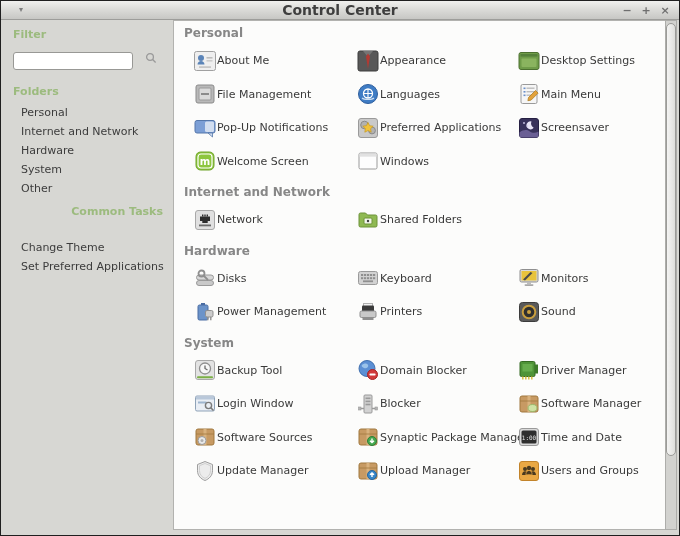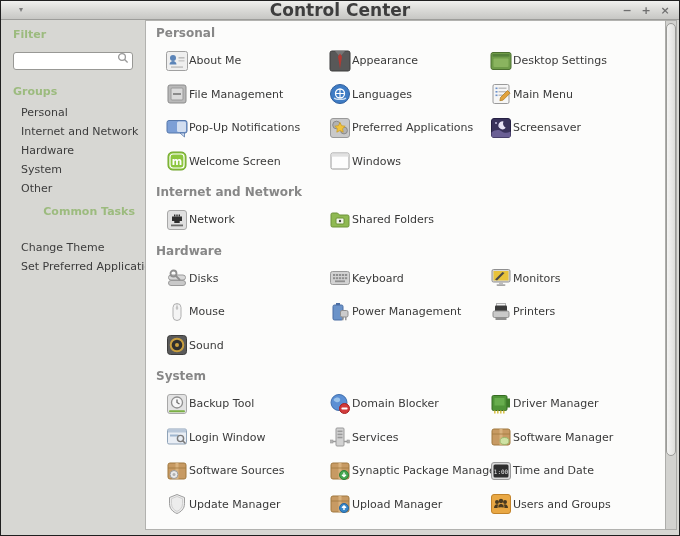--- a/index.html
+++ b/index.html
@@ -12,40 +12,40 @@
   }
 
   
   .titlebar {
     position:relative; height:19px;
     background:linear-gradient(#f0f0ee 0%, #dcdcd9 45%, #c7c7c4 100%);
     border-bottom:1px solid #9d9d9a;
   }
   .titlebar .title {
     position:absolute; left:0; right:0; top:0; height:19px; line-height:19px;
-    text-align:center; font-size:17px; font-weight:bold; color:#3e3e3e;
+    text-align:center; font-size:14px; font-weight:bold; color:#3e3e3e;
   }
   .menu-btn {
     position:absolute; left:18px; top:0; height:19px; line-height:18px;
     color:#7e7e7e; font-size:8px; z-index:2; cursor:default;
   }
   .win-controls {
     position:absolute; right:7px; top:0; height:19px; display:flex; gap:5px;
     align-items:center; z-index:2;
   }
   .win-controls span {
     width:14px; text-align:center; color:#6f6f6f; font-size:11px;
     font-weight:bold; line-height:17px; cursor:default;
   }
 
   
   .body { display:flex; height:515px; }
 
   .sidebar {
-    width:144px; flex:none; padding:8px 10px 0 12px; background:#d7d7d3;
+    width:172px; flex:none; padding:8px 10px 0 12px; background:#d7d7d3;
   }
   .side-header { color:#9cbb7e; font-weight:bold; font-size:11px; }
   .side-header.groups { margin-top:15px; }
   .side-header.tasks  { margin-top:7px;text-align:right; }
   .search-wrap { position:relative; margin-top:8px; }
   .search-wrap input {
     width:120px; height:18px; border:1px solid #989895; border-radius:3px;
     background:#ffffff; font-size:10px; padding:0 18px 0 4px; outline:none;
     font-family:"DejaVu Sans",sans-serif;
   }
@@ -108,21 +108,21 @@
 
     <div class="sidebar">
       <div class="side-header">Filter</div>
       <div class="search-wrap">
         <input type="text" autofocus="" placeholder="" style="">
         <svg width="12" height="12" viewBox="0 0 12 12">
           <circle cx="5" cy="5" r="3.4" fill="none" stroke="#9a9a9a" stroke-width="1.3"></circle>
           <line x1="7.6" y1="7.6" x2="10.6" y2="10.6" stroke="#9a9a9a" stroke-width="1.4"></line>
         </svg>
       </div>
-      <div class="side-header groups">Groups</div>
+      <div class="side-header groups">Folders</div>
       <div class="side-list">
           <div class="side-item">Personal</div>
           <div class="side-item">Internet and Network</div>
           <div class="side-item">Hardware</div>
           <div class="side-item">System</div>
           <div class="side-item">Other</div>
         </div>
       <div class="side-header tasks">Common Tasks</div>
       <div class="side-list tasks-list">
           <div class="side-item">Change Theme</div>
@@ -324,30 +324,20 @@
                   <path d="M6 13.5l7.5-7.5 2 1-7.5 7.5z" fill="#4a4a4a"></path>
                   <rect x="10" y="16" width="4" height="2.3" fill="#bdbdbd"></rect>
                   <rect x="7.5" y="18.3" width="9" height="1.6" rx=".8" fill="#a8a8a8"></rect>
                 </svg>
               </span>
               <span>Monitors</span>
             </div>
             <div class="launcher">
               <span class="icon">
                 <svg width="24" height="24" viewBox="0 0 24 24">
-                  <rect x="8" y="3.5" width="8" height="17" rx="4" fill="#f4f4f4" stroke="#b0b0b0"></rect>
-                  <line x1="12" y1="3.5" x2="12" y2="9" stroke="#c4c4c4"></line>
-                  <rect x="11.3" y="6.5" width="1.4" height="3" rx=".7" fill="#cccccc" stroke="#b0b0b0" stroke-width=".5"></rect>
-                </svg>
-              </span>
-              <span>Mouse</span>
-            </div>
-            <div class="launcher">
-              <span class="icon">
-                <svg width="24" height="24" viewBox="0 0 24 24">
                   <rect x="8" y="3" width="4" height="2" fill="#4a6da3"></rect>
                   <rect x="5" y="5" width="10" height="15" rx="1.5" fill="#6b93c9" stroke="#4a6da3"></rect>
                   <rect x="12.5" y="10.5" width="7.5" height="6.5" rx="1.5" fill="#cccccc" stroke="#8f8f8f"></rect>
                   <path d="M14.8 17v3.2M17.8 17v3.2" stroke="#8f8f8f" stroke-width="1.4"></path>
                 </svg>
               </span>
               <span>Power Management</span>
             </div>
             <div class="launcher">
               <span class="icon">
@@ -431,21 +421,21 @@
                   <g fill="#9a9a9a">
                     <rect x="9.5" y="5.5" width="5" height="1.6"></rect>
                     <rect x="9.5" y="8.6" width="5" height="1.6"></rect>
                     <rect x="9.5" y="11.7" width="5" height="1.6"></rect>
                   </g>
                   <path d="M8 16.5H3.5M16 16.5H20.5" stroke="#9a9a9a" stroke-width="1.6"></path>
                   <rect x="2.5" y="15" width="2.5" height="3" fill="#b5b5b5" stroke="#9a9a9a" stroke-width=".6"></rect>
                   <rect x="19" y="15" width="2.5" height="3" fill="#b5b5b5" stroke="#9a9a9a" stroke-width=".6"></rect>
                 </svg>
               </span>
-              <span>Services</span>
+              <span>Blocker</span>
             </div>
             <div class="launcher">
               <span class="icon">
                 <svg width="24" height="24" viewBox="0 0 24 24">
                   <rect x="3" y="4" width="18" height="16" rx="2" fill="#c79a63" stroke="#a1793f"></rect>
                   <rect x="10.5" y="4" width="3" height="16" fill="#d9b27e"></rect>
                   <path d="M3 9h18" stroke="#a1793f" stroke-width=".8"></path>
                   <ellipse cx="15.5" cy="16" rx="4.5" ry="3.5" fill="#cfe2a4" stroke="#9ab86a"></ellipse>
                 </svg>
               </span>

